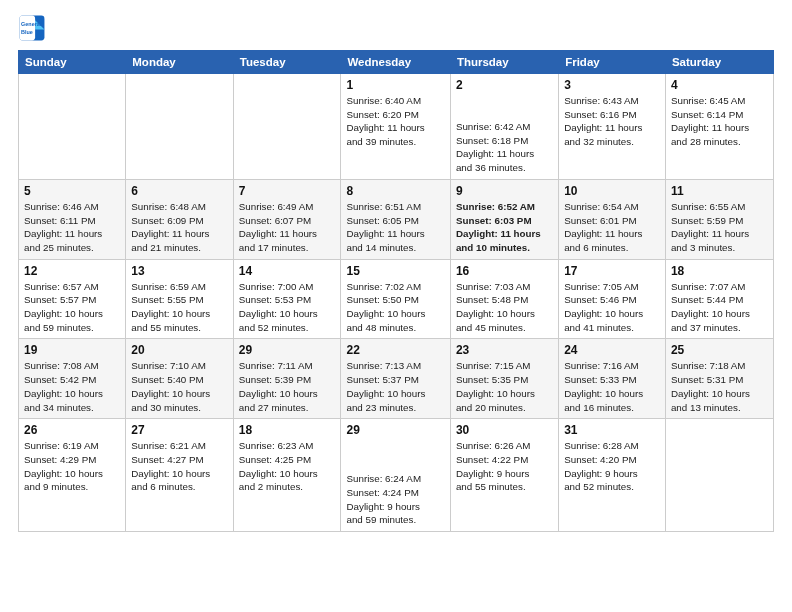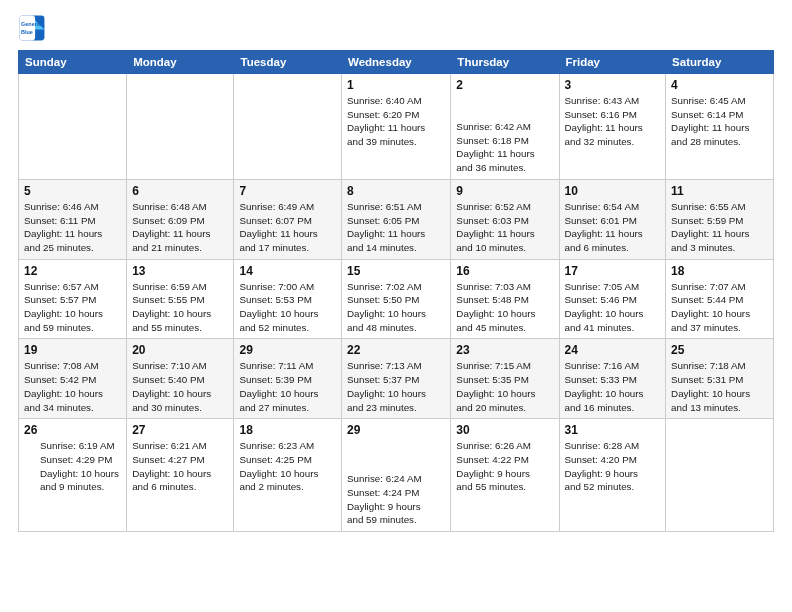--- a/index.html
+++ b/index.html
@@ -190,21 +190,21 @@
           </td>
           <td>
             <span class="day-number">8</span>
             <div class="day-info" style="white-space: pre-line;">Sunrise: 6:51 AM
 Sunset: 6:05 PM
 Daylight: 11 hours
 and 14 minutes.</div>
           </td>
           <td>
             <span class="day-number">9</span>
-            <div class="day-info" style="white-space: pre-line;">Sunrise: 6:52 AM
+            <div class="day-info" style="white-space: pre-line; font-weight: bold;">Sunrise: 6:52 AM
 Sunset: 6:03 PM
 Daylight: 11 hours
 and 10 minutes.</div>
           </td>
           <td>
             <span class="day-number">10</span>
             <div class="day-info" style="white-space: pre-line;">Sunrise: 6:54 AM
 Sunset: 6:01 PM
 Daylight: 11 hours
 and 6 minutes.</div>
@@ -315,21 +315,21 @@
             <span class="day-number">25</span>
             <div class="day-info" style="white-space: pre-line;">Sunrise: 7:18 AM
 Sunset: 5:31 PM
 Daylight: 10 hours
 and 13 minutes.</div>
           </td>
         </tr>
         <tr>
           <td>
             <span class="day-number">26</span>
-            <div class="day-info" style="white-space: pre-line; margin-left: 16px;">Sunrise: 6:19 AM
+            <div class="day-info" style="white-space: pre-line;">Sunrise: 6:19 AM
 Sunset: 4:29 PM
 Daylight: 10 hours
 and 9 minutes.</div>
           </td>
           <td>
             <span class="day-number">27</span>
             <div class="day-info" style="white-space: pre-line;">Sunrise: 6:21 AM
 Sunset: 4:27 PM
 Daylight: 10 hours
 and 6 minutes.</div>

